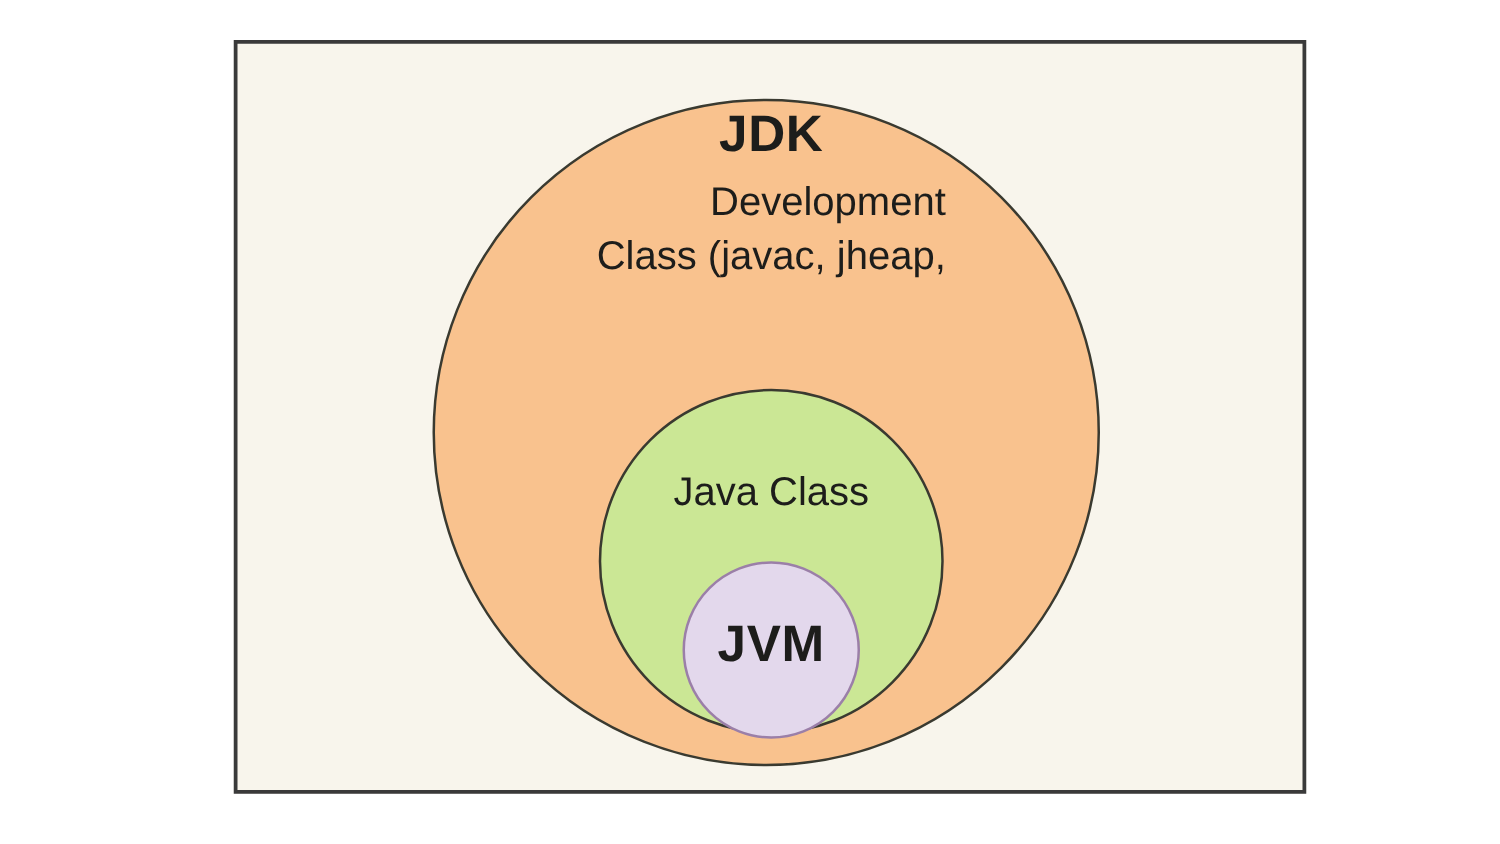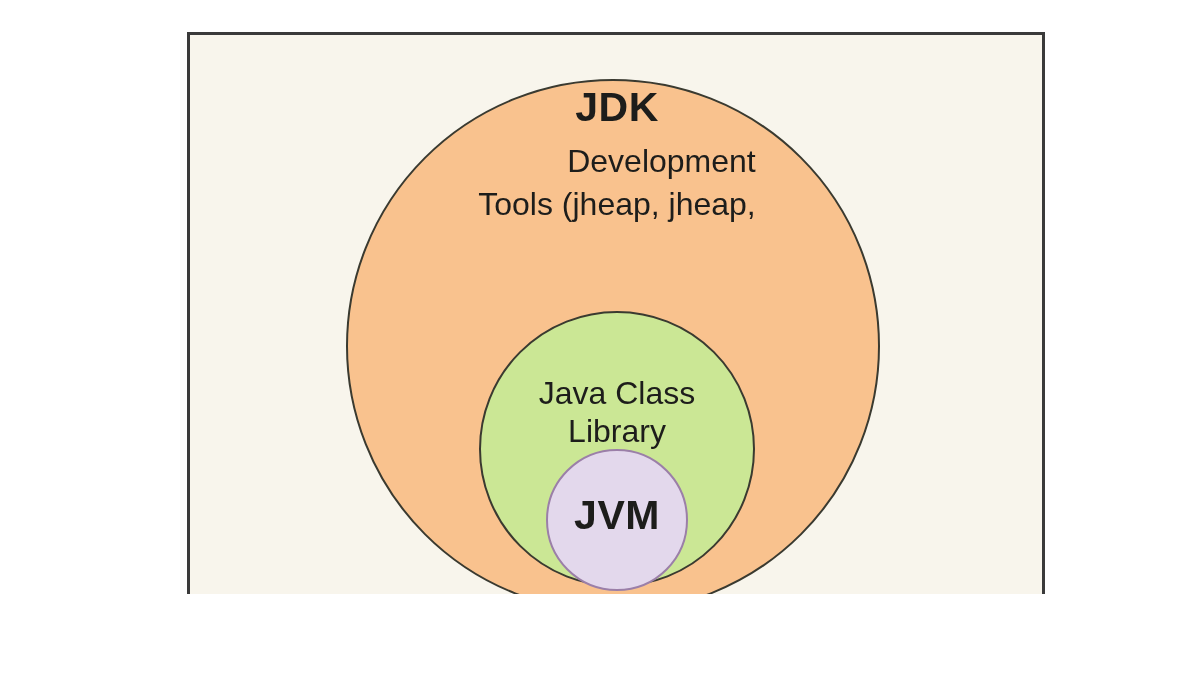--- a/index.html
+++ b/index.html
@@ -4,21 +4,21 @@
 <style>
   html, body {
     margin: 0;
     padding: 0;
     background: #ffffff;
     font-family: "Liberation Sans", sans-serif;
   }
   .page {
     position: relative;
     width: 1200px;
-    height: 594px;
+    height: 675px;
     background: #ffffff;
     overflow: hidden;
   }
   .frame {
     position: absolute;
     left: 187px;
     top: 32px;
     width: 852px;
     height: 597px;
     border: 3px solid #3a3a3a;
@@ -86,23 +86,22 @@
   <div class="circle circle-jdk" style="background-color: rgb(249, 194, 142); border-color: rgb(58, 58, 48);"></div>
 
   <div class="circle circle-jre" style="background-color: rgb(203, 231, 149); border-color: rgb(58, 58, 48);"></div>
 
   <div class="circle circle-jvm" style="background-color: rgb(227, 216, 236); border-color: rgb(155, 127, 168);"></div>
 
   <div class="diagram-text big-label jdk-label">JDK</div>
 
   <div class="diagram-text desc jdk-desc">
     <div>Development</div>
-    <div>Tools (jheap, jheap,</div>
+    <div>Class (javac, jheap,</div>
   </div>
 
 
   <div class="diagram-text desc jre-desc">
     <div>Java Class</div>
-    <div>Library</div>
   </div>
 
   <div class="diagram-text big-label jvm-label">JVM</div>
 </div>
 
 </body></html>

